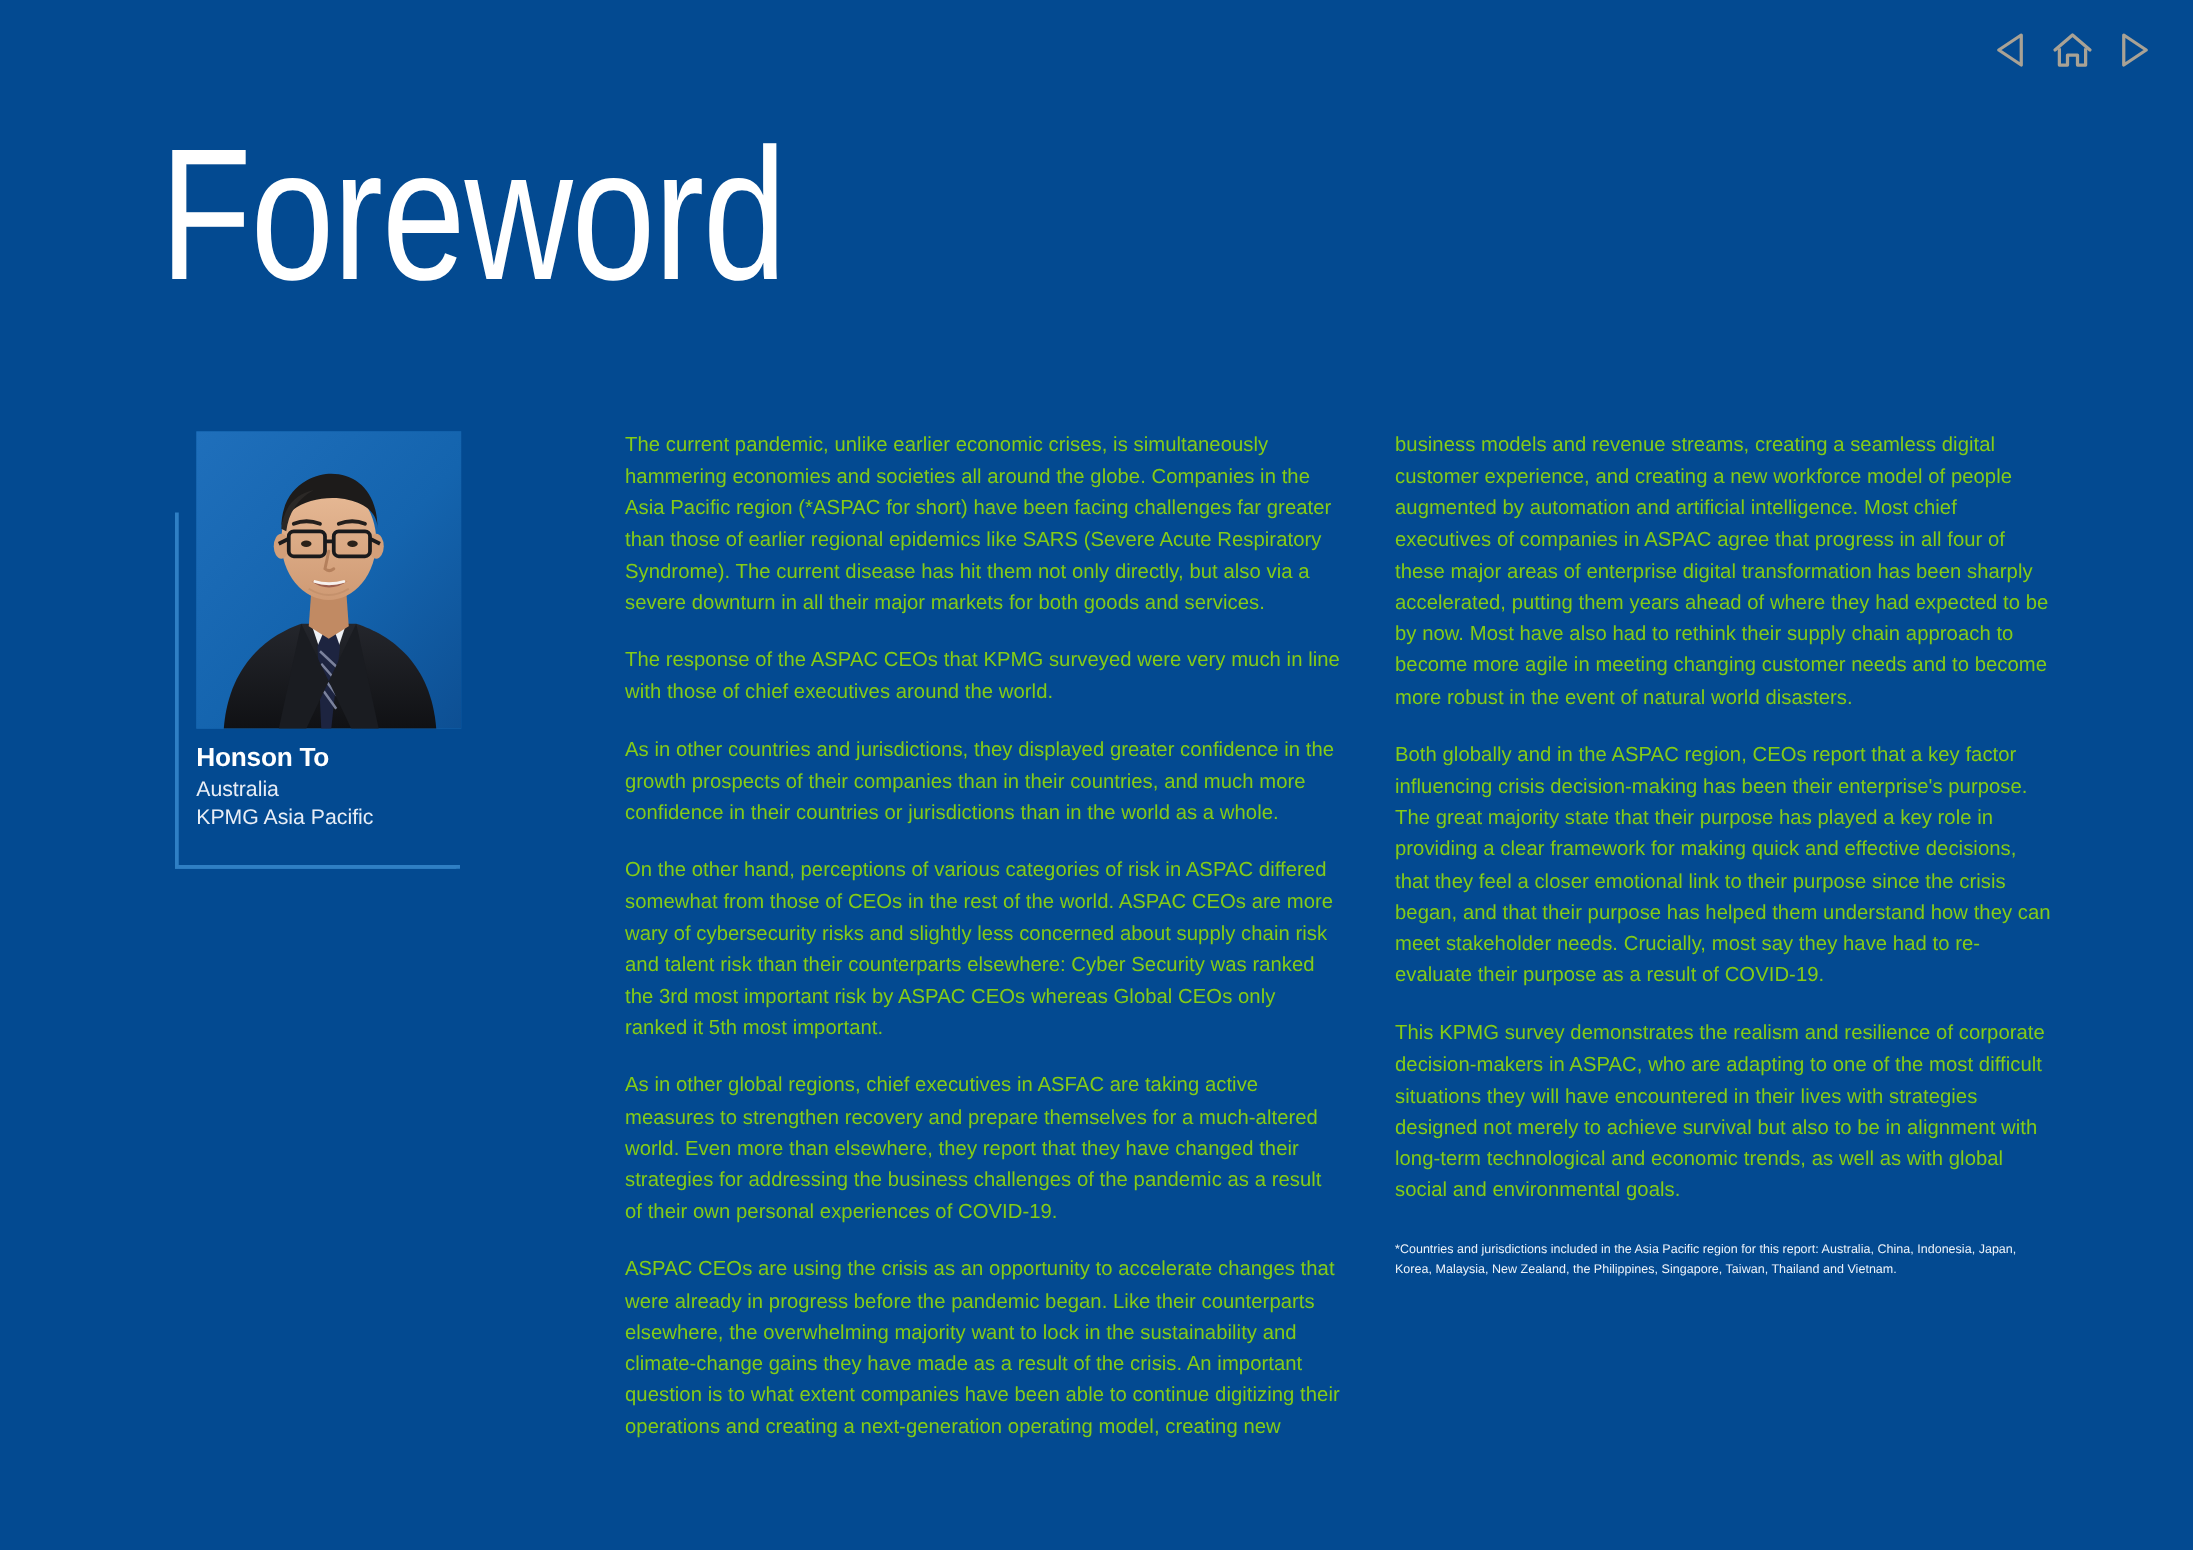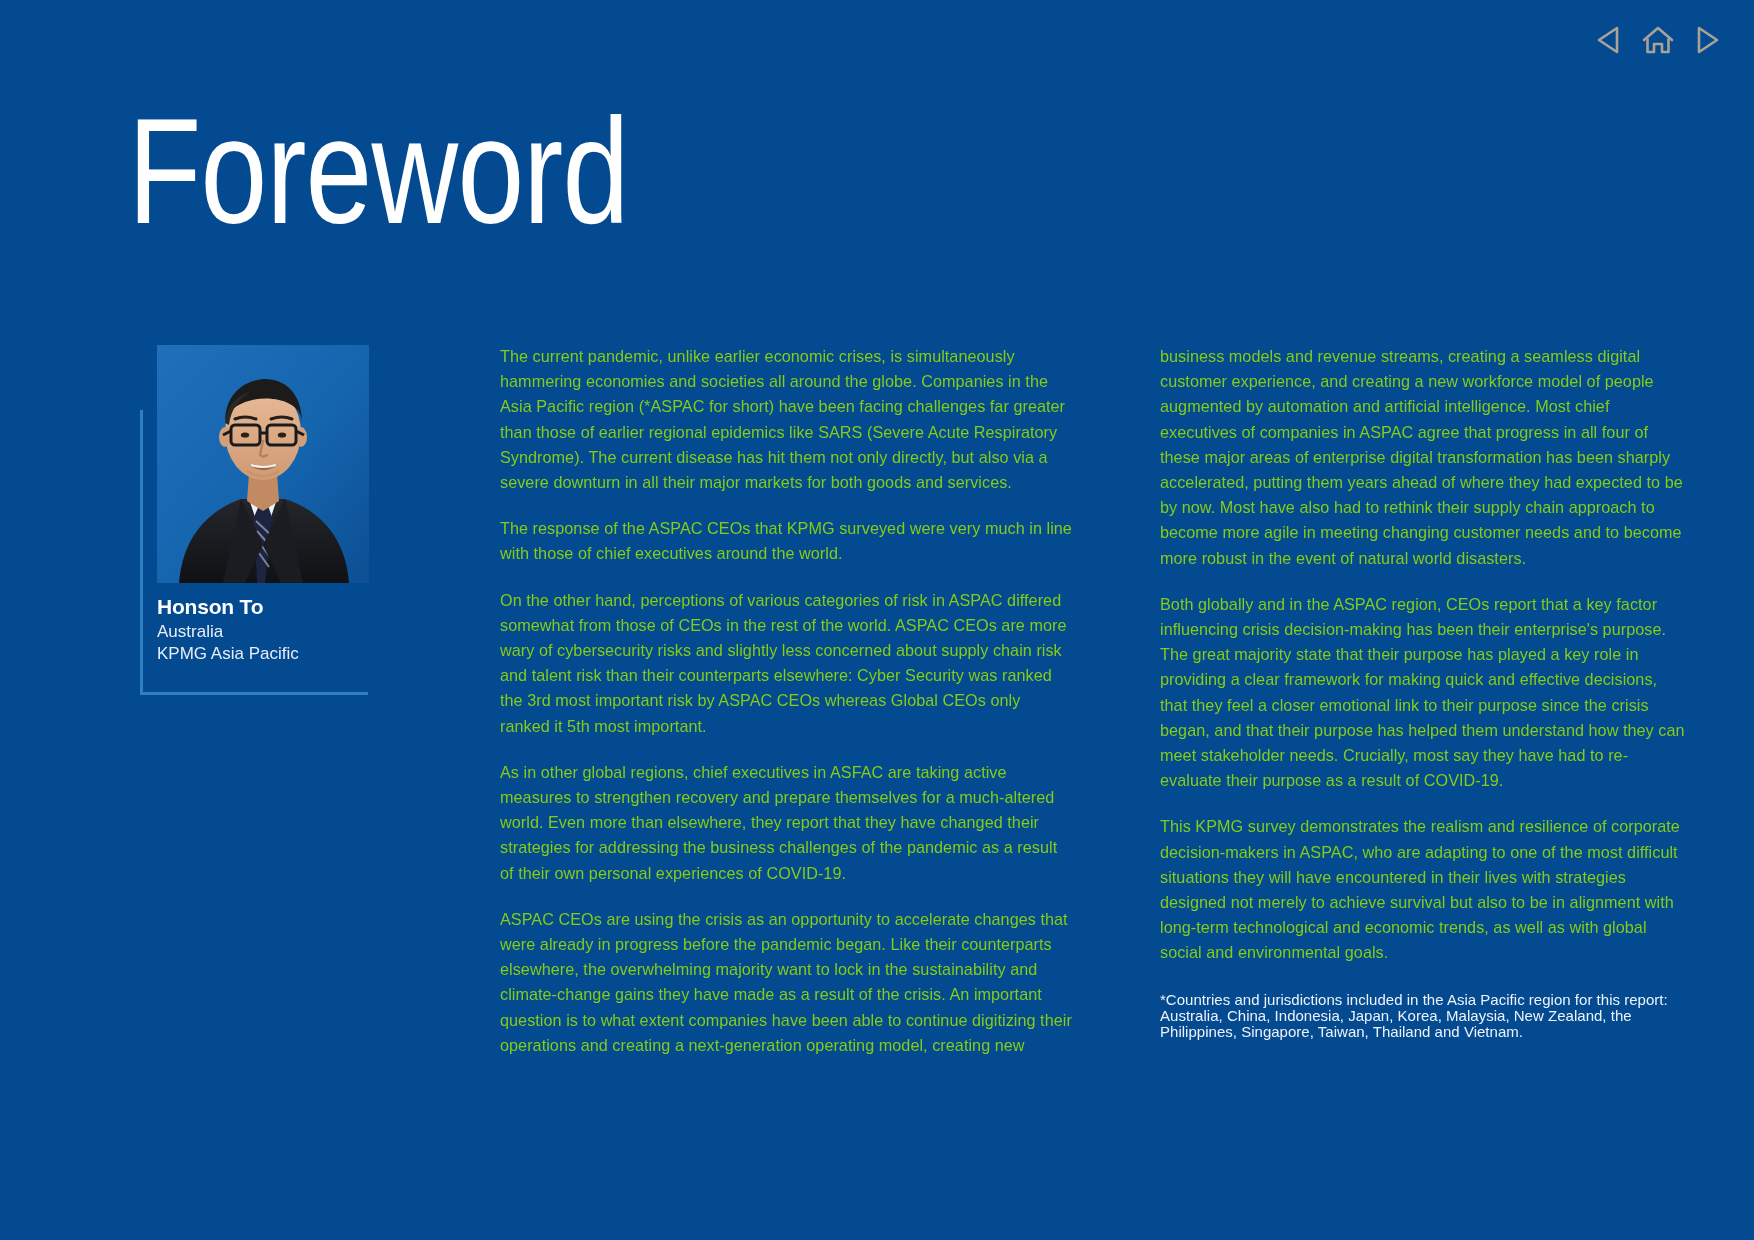--- a/index.html
+++ b/index.html
@@ -123,35 +123,35 @@
     color: #e8eef6;
     white-space: nowrap;
   }
 
   
   .col {
     position: absolute;
     top: 344px;
   }
   .col-left  { left: 500px;  width: 572px; }
-  .col-right { left: 1160px; width: 527px; }
+  .col-right { left: 1116px; width: 527px; }
 
   .col p {
     font-size: 16.2px;
     line-height: 25.2px;
     color: #84cc16;
     margin: 0 0 21px 0;
     font-weight: 400;
     letter-spacing: 0.05px;
   }
   .col p:last-child { margin-bottom: 16px; }
 
   .footnote {
     margin-top: 26px;
-    font-size: 15px;
+    font-size: 10px;
     line-height: 16.4px;
     color: #eef3f9;
     letter-spacing: 0.02px;
   }
 </style>
 </head>
 <body>
 
 <div class="topnav">
   <div class="nav-btn">
@@ -246,20 +246,21 @@
   </div>
 
   <div class="author-name">Honson To</div>
   <div class="author-role">Australia</div>
   <div class="author-org">KPMG Asia Pacific</div>
 </div>
 
 <div class="col col-left">
   <p>The current pandemic, unlike earlier economic crises, is simultaneously hammering economies and societies all around the globe. Companies in the Asia Pacific region (*ASPAC for short) have been facing challenges far greater than those of earlier regional epidemics like SARS (Severe Acute Respiratory Syndrome). The current disease has hit them not only directly, but also via a severe downturn in all their major markets for both goods and services.</p>
   <p>The response of the ASPAC CEOs that KPMG surveyed were very much in line with those of chief executives around the world.</p>
+  <p>As in other countries and jurisdictions, they displayed greater confidence in the growth prospects of their companies than in their countries, and much more confidence in their countries or jurisdictions than in the world as a whole.</p>
   <p>On the other hand, perceptions of various categories of risk in ASPAC differed somewhat from those of CEOs in the rest of the world. ASPAC CEOs are more wary of cybersecurity risks and slightly less concerned about supply chain risk and talent risk than their counterparts elsewhere: Cyber Security was ranked the 3rd most important risk by ASPAC CEOs whereas Global CEOs only ranked it 5th most important.</p>
   <p>As in other global regions, chief executives in ASFAC are taking active measures to strengthen recovery and prepare themselves for a much-altered world. Even more than elsewhere, they report that they have changed their strategies for addressing the business challenges of the pandemic as a result of their own personal experiences of COVID-19.</p>
   <p>ASPAC CEOs are using the crisis as an opportunity to accelerate changes that were already in progress before the pandemic began. Like their counterparts elsewhere, the overwhelming majority want to lock in the sustainability and climate-change gains they have made as a result of the crisis. An important question is to what extent companies have been able to continue digitizing their operations and creating a next-generation operating model, creating new</p>
 </div>
 
 <div class="col col-right">
   <p>business models and revenue streams, creating a seamless digital customer experience, and creating a new workforce model of people augmented by automation and artificial intelligence. Most chief executives of companies in ASPAC agree that progress in all four of these major areas of enterprise digital transformation has been sharply accelerated, putting them years ahead of where they had expected to be by now. Most have also had to rethink their supply chain approach to become more agile in meeting changing customer needs and to become more robust in the event of natural world disasters.</p>
   <p>Both globally and in the ASPAC region, CEOs report that a key factor influencing crisis decision-making has been their enterprise's purpose. The great majority state that their purpose has played a key role in providing a clear framework for making quick and effective decisions, that they feel a closer emotional link to their purpose since the crisis began, and that their purpose has helped them understand how they can meet stakeholder needs. Crucially, most say they have had to re-evaluate their purpose as a result of COVID-19.</p>
   <p>This KPMG survey demonstrates the realism and resilience of corporate decision-makers in ASPAC, who are adapting to one of the most difficult situations they will have encountered in their lives with strategies designed not merely to achieve survival but also to be in alignment with long-term technological and economic trends, as well as with global social and environmental goals.</p>
   <div class="footnote">*Countries and jurisdictions included in the Asia Pacific region for this report: Australia, China, Indonesia, Japan, Korea, Malaysia, New Zealand, the Philippines, Singapore, Taiwan, Thailand and Vietnam.</div>

